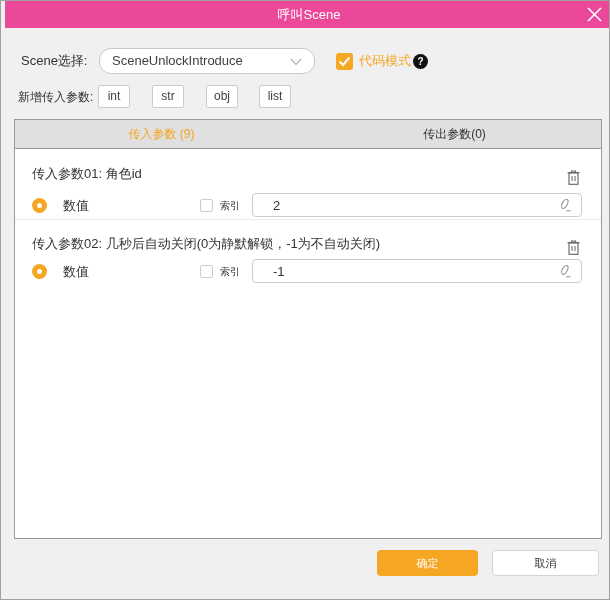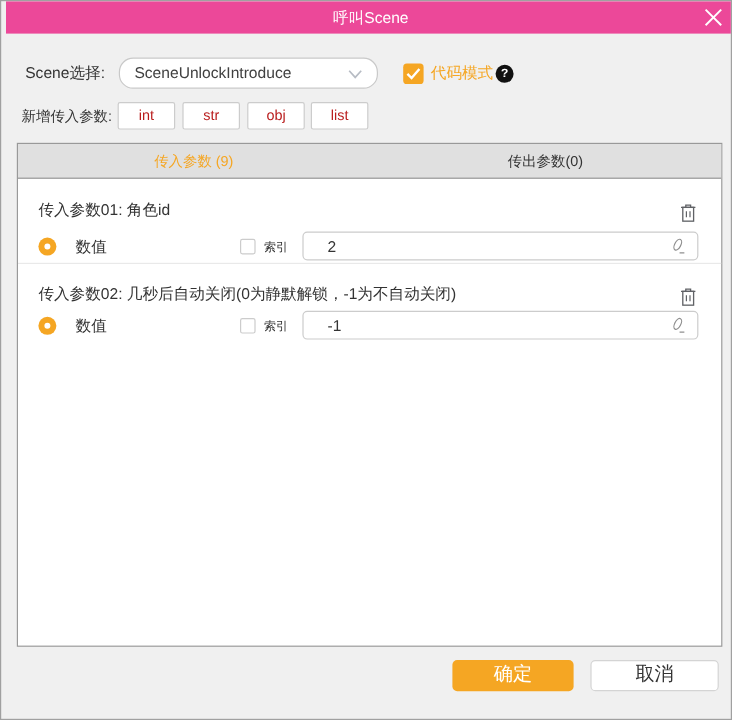--- a/index.html
+++ b/index.html
@@ -18,51 +18,51 @@
   #select-box svg { position:absolute; right:12px; top:9px; }
 
   #code-checkbox { position:absolute; left:335px; top:52px; width:17px; height:17px;
     background:#f5a623; border-radius:3px; }
   #code-checkbox svg { position:absolute; left:2px; top:3px; }
   #code-label { left:358px; top:52px; font-size:13px; color:#f5a623; line-height:15px; }
   #help-icon { position:absolute; left:412px; top:53px; width:15px; height:15px; border-radius:50%;
     background:#111; color:#fff; font-size:10px; font-weight:bold; text-align:center; line-height:15px; }
 
   #add-label { left:17px; top:89px; font-size:12px; line-height:14px; }
-  .type-btn { position:absolute; top:84px; height:23px; width:48px; background:#fff;
-    border:1px solid #ccc; border-radius:2px; font-size:12px; color:#b91c1c; text-align:center; line-height:21px; }
+  .type-btn { position:absolute; top:84px; height:23px; width:32px; background:#fff;
+    border:1px solid #ccc; border-radius:2px; font-size:12px; color:#404040; text-align:center; line-height:21px; }
   #btn-int { left:97px; } #btn-str { left:151px; } #btn-obj { left:205px; } #btn-list { left:258px; }
 
   #panel { position:absolute; left:13px; top:118px; width:588px; height:420px;
     background:#fff; border:1px solid #999; }
   #panel-header { position:absolute; left:0; top:0; width:586px; height:29px; background:#e0e0e0;
     border-bottom:1px solid #999; display:flex; }
   .tab { flex:1; text-align:center; font-size:12px; line-height:28px; }
   #tab-in { color:#f5a623; }
   #tab-out { color:#333; }
 
-  .param-label-row { position:absolute; left:17px; height:20px; display:flex; align-items:center; }
+  .param-label-row { position:absolute; left:17px; height:20px; display:flex; align-items:center;flex-direction:column; }
   .param-name { font-size:13px; color:#333; white-space:pre; }
   .param-note { font-size:16px; color:#f56c6c; margin-left:7px; white-space:pre; letter-spacing:1px; }
   .trash { position:absolute; right:21px; width:13px; height:15px; }
 
   .radio { position:absolute; left:17px; width:15px; height:15px; border-radius:50%; background:#f5a623; }
   .radio .dot { position:absolute; left:5px; top:5px; width:5px; height:5px; border-radius:50%; background:#fff; }
   .radio-label { position:absolute; left:48px; font-size:13px; color:#333; line-height:15px; }
   .idx-wrap { position:absolute; left:185px; height:15px; display:flex; align-items:center; }
   .idx-box { width:13px; height:13px; background:#fff; border:1px solid #ccc; border-radius:2px; }
   .idx-label { font-size:10px; color:#333; margin-left:7px; }
   .val-input { position:absolute; left:237px; width:330px; height:24px; background:#fff;
     border:1px solid #ccc; border-radius:4px; font-size:13px; color:#333; padding-left:20px;
     font-family:"Liberation Sans","DejaVu Sans",sans-serif; outline:none; }
   .pen { position:absolute; left:543px; width:14px; height:14px; }
 
   #divider { position:absolute; left:0; top:99px; width:586px; height:1px; background:#e9e9e9; }
 
-  .footer-btn { position:absolute; top:549px; height:26px; border-radius:4px; font-size:16px;
+  .footer-btn { position:absolute; top:549px; height:26px; border-radius:4px; font-size:11px;
     text-align:center; line-height:26px; }
   #ok-btn { left:376px; width:101px; background:#f5a623; color:#fff; }
   #cancel-btn { left:491px; width:107px; background:#fff; border:1px solid #d4d4d4; color:#333; line-height:24px; }
 </style>
 </head>
 <body>
 
 <div id="dialog">
 
   <div class="titlebar">

